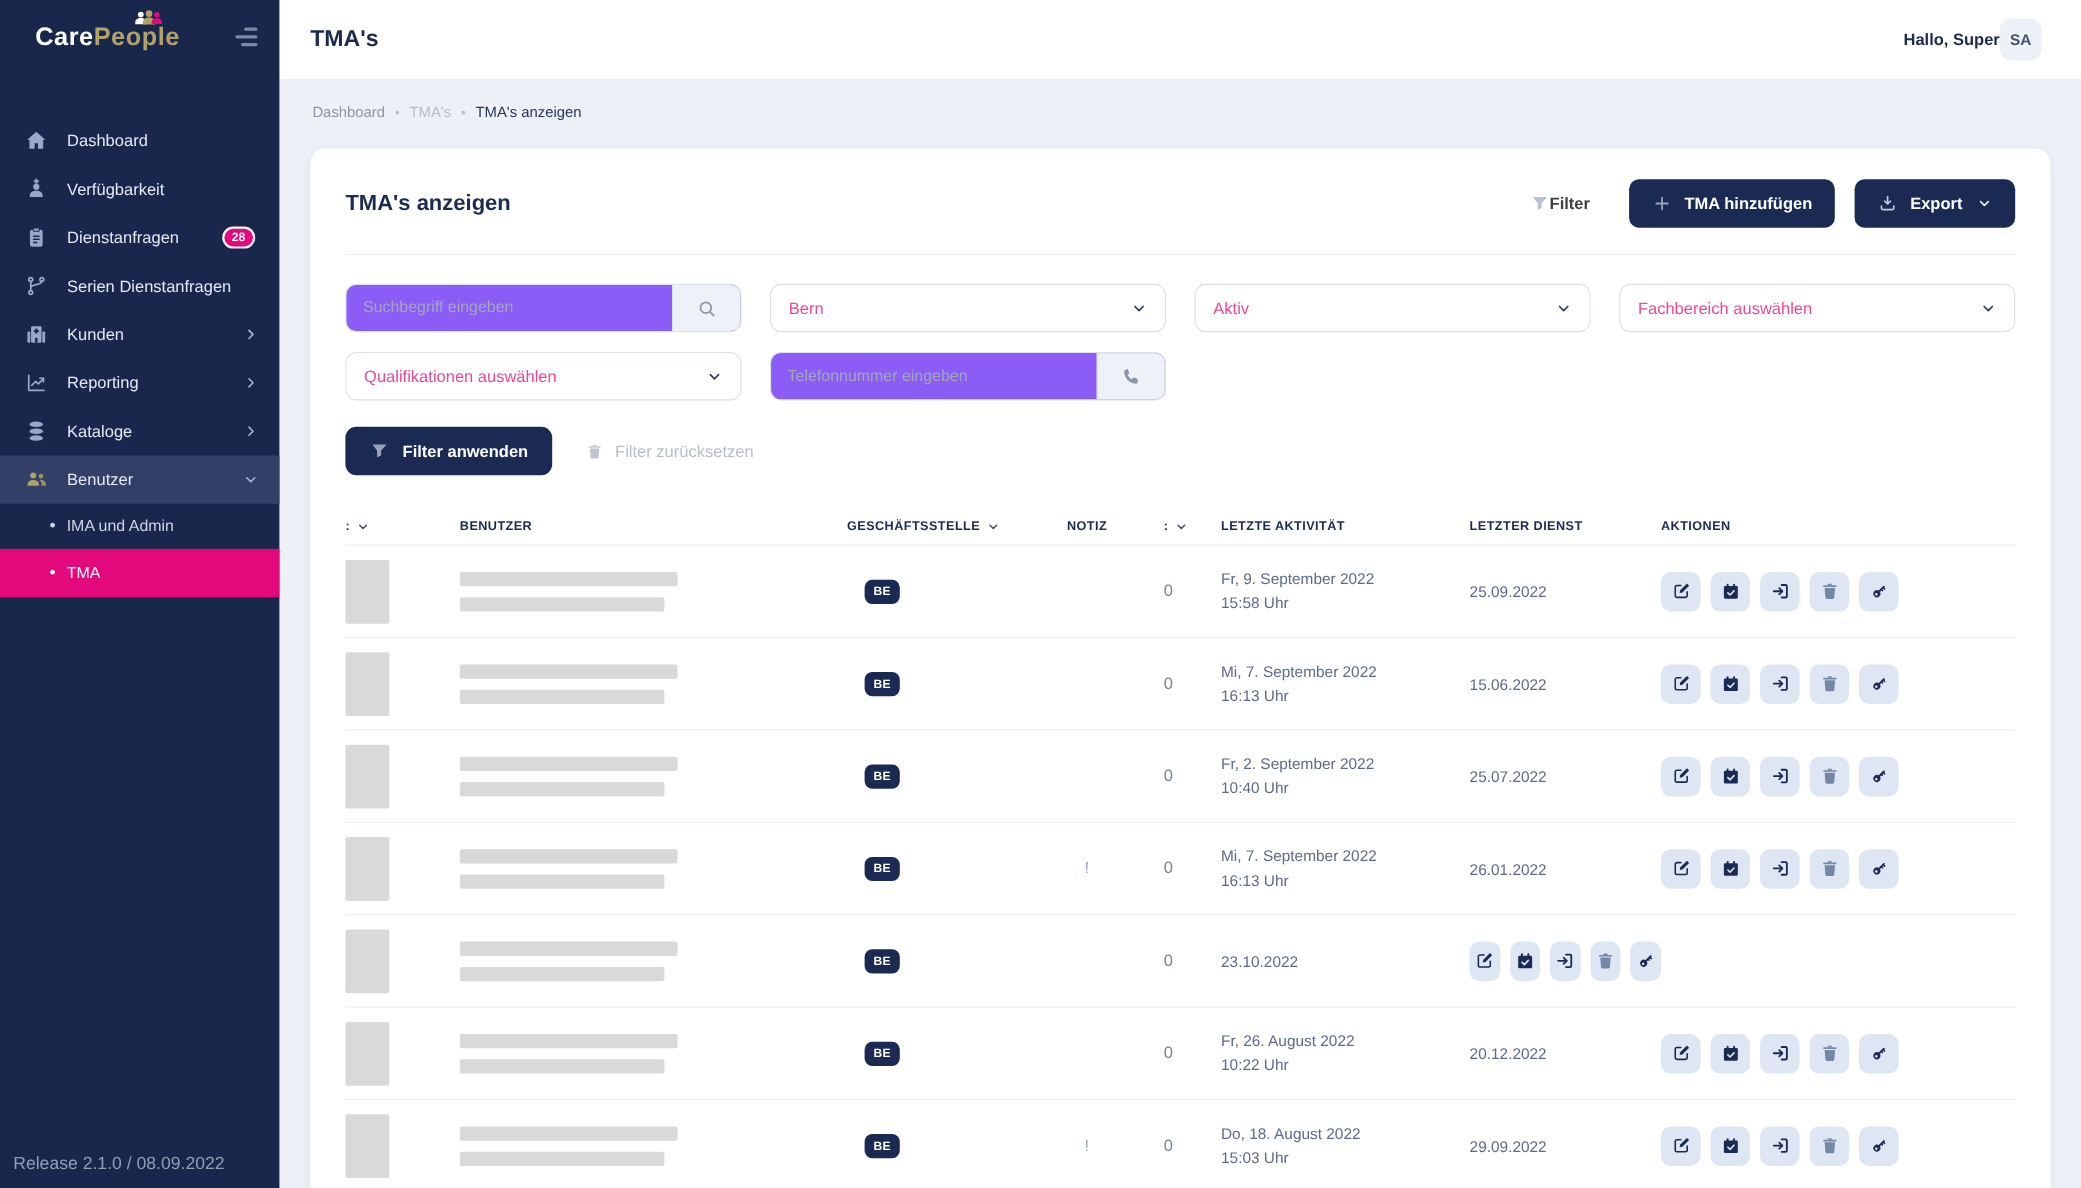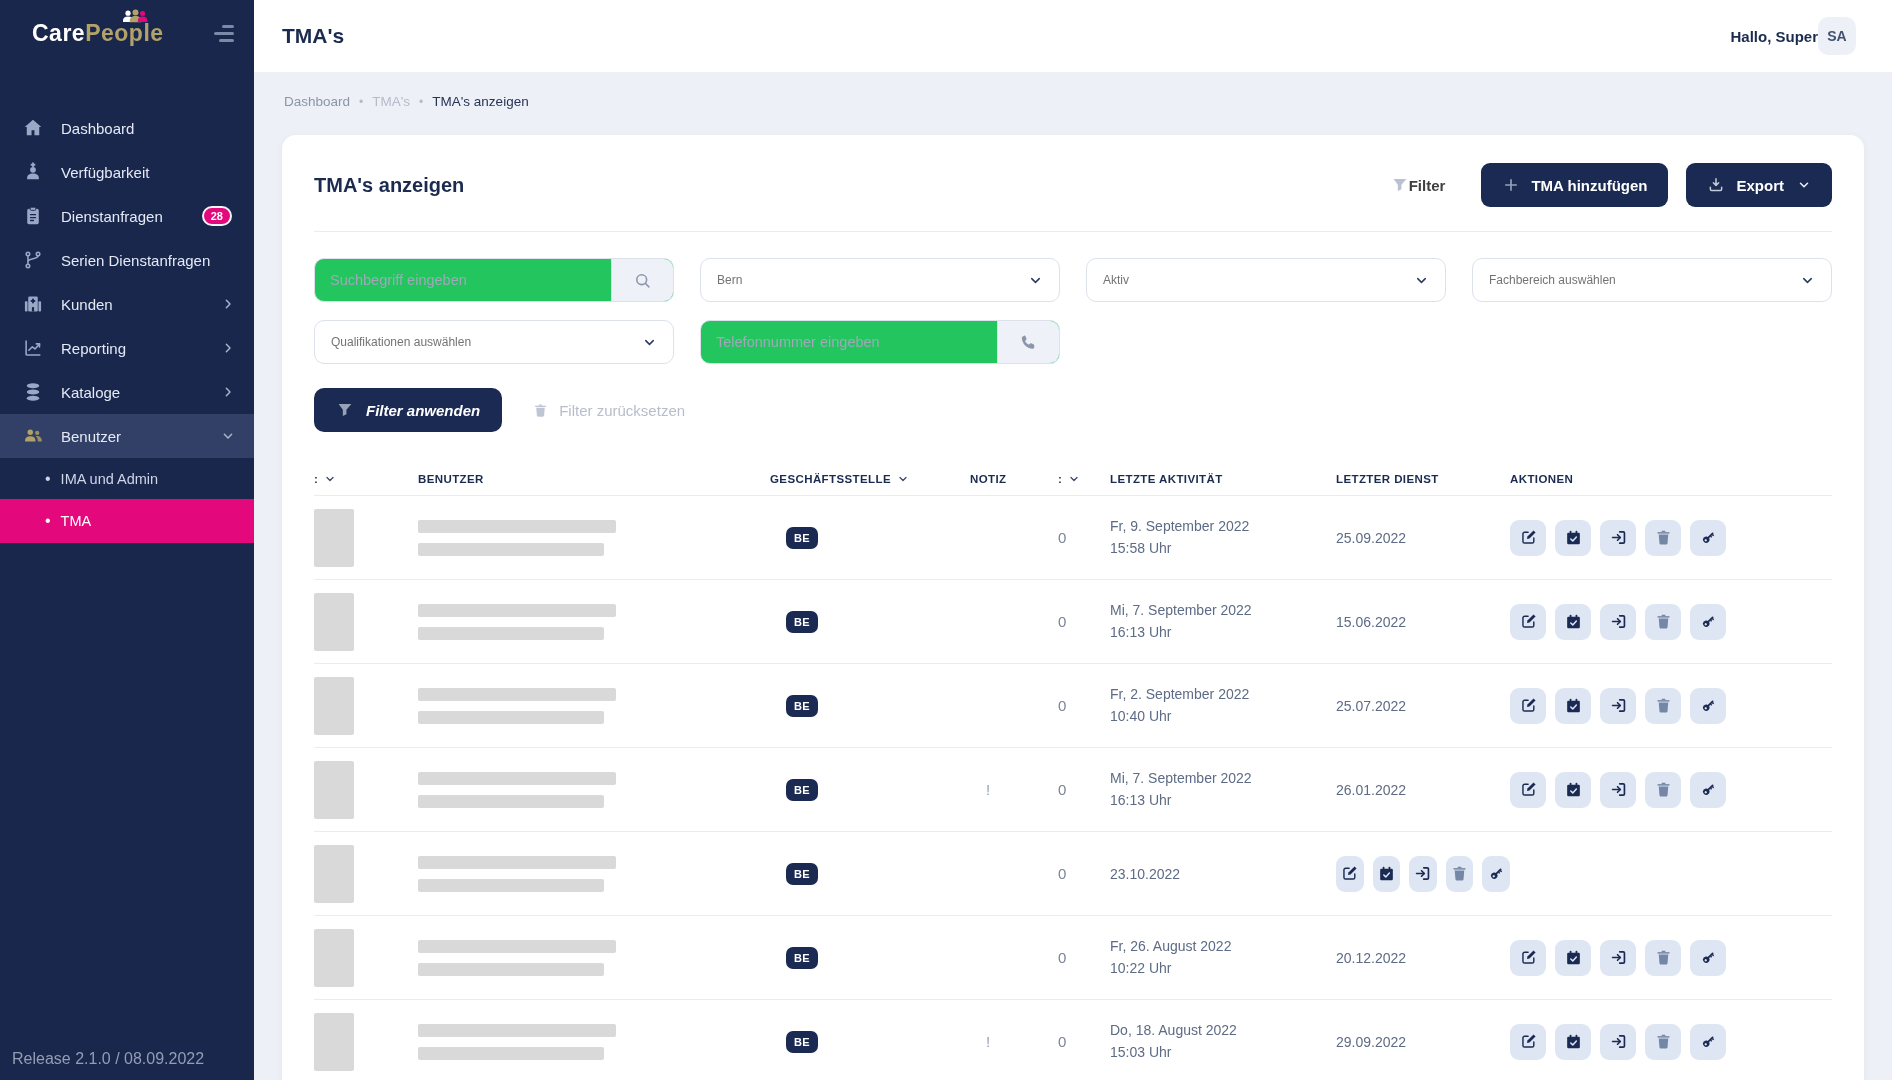--- a/index.html
+++ b/index.html
@@ -59,31 +59,31 @@
   .filter-toggle svg { width:18px; height:18px; display:block; }
   .btn { display:flex; align-items:center; gap:11px; background:#1b2a52; color:#ffffff; border:none; border-radius:9px; height:44px; padding:0 21px; font-size:15px; font-weight:600; font-family:inherit; cursor:pointer; }
   .btn + .btn { margin-left:18px; }
   .btn .b-icon { width:18px; height:18px; color:#97a1b8; }
   .btn .b-icon svg { width:18px; height:18px; display:block; }
   .btn .b-chev { width:14px; height:14px; color:#e8ecf5; margin-left:2px; }
   .btn .b-chev svg { width:14px; height:14px; display:block; }
 
   
   .filters { display:grid; grid-template-columns:repeat(4,1fr); column-gap:26px; row-gap:18px; margin-top:26px; }
-  .f-group { display:flex; border:1px solid #dce1ec; border-radius:10px; height:44px; overflow:hidden; background:#22c55e; }
+  .f-group { display:flex; border:1px solid #dce1ec; border-radius:10px; height:44px; overflow:hidden; background:#8b5cf6; }
   .f-input { flex:1; border:none; outline:none; padding:0 15px; font-size:14.5px; font-family:inherit; color:#1b2b50; background:transparent; }
   .f-input::placeholder { color:#a0a8ba; }
   .f-addon { width:62px; flex:0 0 62px; background:#eef1f7; border-left:1px solid #dce1ec; display:flex; align-items:center; justify-content:center; color:#8b95ab; cursor:pointer; border:none; border-left:1px solid #dce1ec; }
   .f-addon svg { width:19px; height:19px; display:block; }
-  .f-select { display:flex; align-items:center; justify-content:space-between; border:1px solid #dce1ec; border-radius:10px; height:44px; padding:0 16px; font-size:12px; color:#737373; cursor:pointer; background:#fff; }
+  .f-select { display:flex; align-items:center; justify-content:space-between; border:1px solid #dce1ec; border-radius:10px; height:44px; padding:0 16px; font-size:15px; color:#ec4899; cursor:pointer; background:#fff; }
   .f-select .s-chev { width:15px; height:15px; color:#2b3a5e; }
   .f-select .s-chev svg { width:15px; height:15px; display:block; }
 
   .filter-actions { display:flex; align-items:center; margin-top:24px; }
-  .btn-apply { gap:12px; border-radius:10px; padding:0 22px;font-style:italic; }
+  .btn-apply { gap:12px; border-radius:10px; padding:0 22px; }
   .reset-link { display:flex; align-items:center; gap:10px; margin-left:30px; font-size:15px; font-weight:500; color:#b6bdcb; cursor:pointer; }
   .reset-link .t-icon { width:17px; height:17px; color:#bfc6d3; }
   .reset-link svg { width:17px; height:17px; display:block; }
 
   
   .table { margin-top:30px; }
   .tgrid { display:grid; grid-template-columns:104px 352px 200px 88px 52px 226px 174px 1fr; align-items:center; }
   .thead { height:34px; border-bottom:1px solid #e8edf5; }
   .th { display:flex; align-items:center; gap:6px; font-size:11.5px; font-weight:bold; letter-spacing:.4px; color:#1b2b50; cursor:pointer; }
   .th .chev { width:12px; height:12px; color:#3c4a68; }

